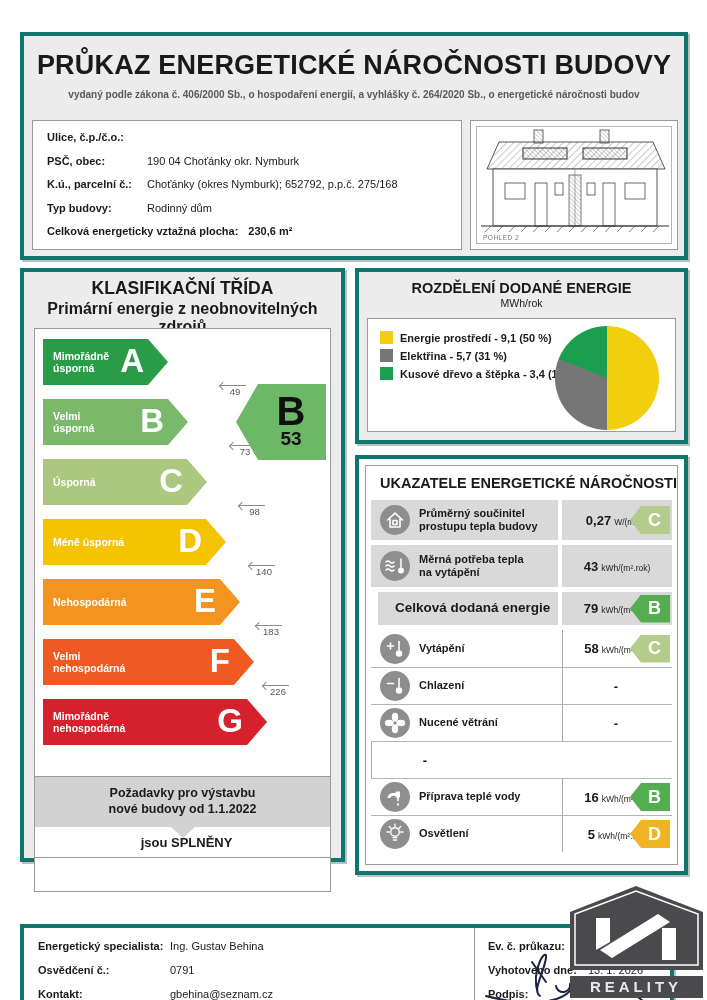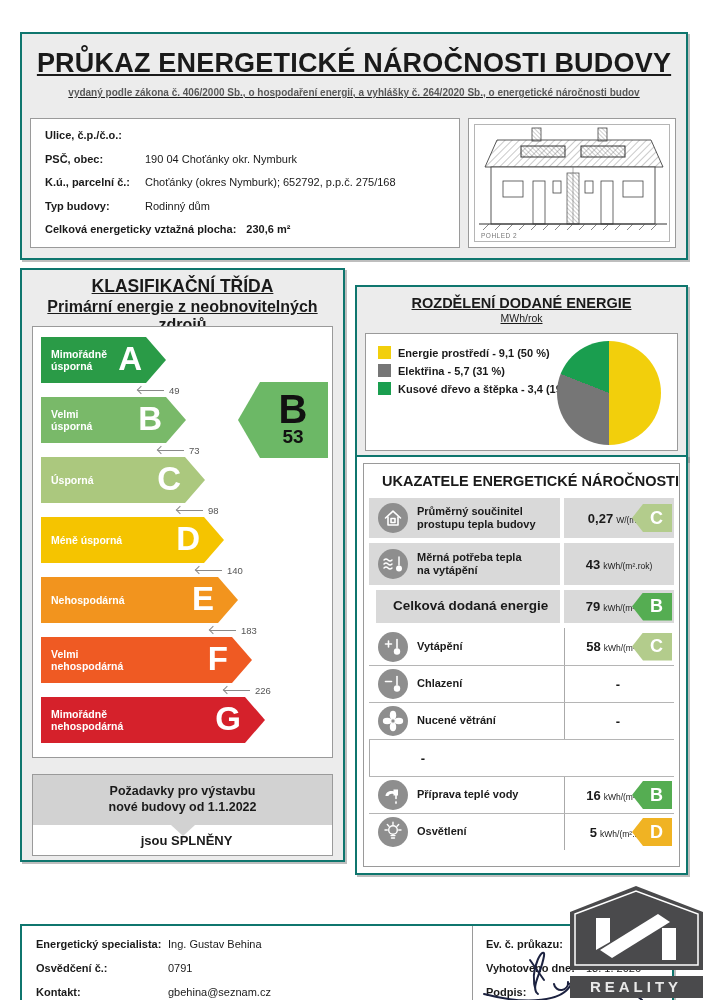--- a/index.html
+++ b/index.html
@@ -1,59 +1,59 @@
 <!DOCTYPE html>
 <html lang="cs"><head>
 <meta charset="utf-8">
 <style>
   * { margin:0; padding:0; box-sizing:border-box; }
   body { background:#fff; font-family:"Liberation Sans", sans-serif; color:#1a1a1a; }
   .page { position:relative; width:707px; height:1000px; background:#fff; overflow:hidden; }
 
-  .panel { position:absolute; border:2px solid #0f766e; background:#ececec; box-shadow:2px 2px 0 rgba(110,110,110,.45);text-decoration:underline; }
+  .panel { position:absolute; border:4px solid #0f766e; background:#ececec; box-shadow:2px 2px 0 rgba(110,110,110,.45); }
 
   
   .header-box { left:20px; top:32px; width:668px; height:228px; }
   .doc-title { text-align:center; font-weight:bold; font-size:27px; letter-spacing:.2px; margin-top:14px; }
   .doc-subtitle { text-align:center; font-weight:bold; font-size:10px; color:#595959; margin-top:8px; }
   .info-box { position:absolute; left:8px; top:84px; width:430px; height:130px; background:#fff; border:1px solid #9a9a9a; padding:10px 12px 0 14px; }
   .info-row { display:flex; font-size:11px; margin-bottom:11.5px; }
   .info-label { font-weight:bold; width:100px; flex:0 0 auto; }
   .info-value { }
   .info-row.wide .info-label { width:auto; margin-right:10px; }
   .info-row.wide .info-value { font-weight:bold; }
   .drawing-box { position:absolute; left:446px; top:84px; width:208px; height:130px; background:#fff; border:1px solid #9a9a9a; }
   .drawing-frame { position:absolute; left:5px; top:5px; right:5px; bottom:5px; border:1px solid #b5b5b5; }
   .drawing-caption { position:absolute; left:12px; bottom:8px; font-size:6.5px; color:#777; letter-spacing:.5px; }
 
   
   .class-box { left:20px; top:268px; width:325px; height:594px; }
   .class-title { text-align:center; font-weight:bold; font-size:17.5px; margin-top:6px; }
   .class-subtitle { text-align:center; font-weight:bold; font-size:16px; margin-top:1px; }
   .class-unit { text-align:center; font-size:10px; margin-top:1px; }
-  .scale-box { position:absolute; left:10px; right:10px; top:56px; height:432px; background:#fff; border:1px solid #9a9a9a; padding:10px 0 0 8px; }
+  .scale-box { position:absolute; left:10px; right:10px; top:56px; height:564px; background:#fff; border:1px solid #9a9a9a; padding:10px 0 0 8px; }
   .band { }
   .bar { position:relative; height:46px; clip-path:polygon(0 0, calc(100% - 20px) 0, 100% 50%, calc(100% - 20px) 100%, 0 100%); display:flex; align-items:center; }
   .b0{width:125px;} .b1{width:145px;} .b2{width:164px;} .b3{width:183px;} .b4{width:197px;} .b5{width:211px;} .b6{width:224px;}
   .band-label { color:#fff; font-weight:bold; font-size:10.5px; line-height:1.15; padding-left:10px; white-space:pre-line; }
   .band-letter { position:absolute; right:24px; top:50%; transform:translateY(-53%); color:#fff; font-weight:bold; font-size:33px; }
-  .thresh { height:14px; display:flex; align-items:center; font-size:9.5px; color:#555; }
+  .thresh { height:14px; display:flex; align-items:center; font-size:9.5px; color:#555;flex-direction:column; }
   .t0{padding-left:97px;} .t1{padding-left:117px;} .t2{padding-left:136px;} .t3{padding-left:155px;} .t4{padding-left:169px;} .t5{padding-left:183px;}
   .arrowline { display:inline-block; width:26px; height:1px; background:#8a8a8a; position:relative; margin-right:5px; }
   .arrowline::before { content:''; position:absolute; left:0; top:-2.5px; width:5px; height:5px; border-left:1px solid #8a8a8a; border-bottom:1px solid #8a8a8a; transform:rotate(45deg); }
   .indicator { position:absolute; top:55px; right:4px; width:90px; height:76px; clip-path:polygon(0 50%, 22px 0, 100% 0, 100% 100%, 22px 100%); display:flex; flex-direction:column; align-items:center; justify-content:center; padding-left:20px; }
   .indicator .big { font-weight:bold; font-size:40px; line-height:.85; color:#111; }
   .indicator .num { font-weight:bold; font-size:19px; color:#111; }
   .req-box { position:absolute; left:10px; right:10px; top:504px; height:82px; background:#ffffff; border:1px solid #9a9a9a; }
   .req-top { position:relative; height:50px; background:#d2d2d2; display:flex; align-items:center; justify-content:center; text-align:center; font-weight:bold; font-size:12.5px; white-space:pre-line; line-height:1.25; }
   .req-top::after { content:''; position:absolute; top:100%; left:50%; transform:translateX(-50%); border:12px solid transparent; border-top:11px solid #d2d2d2; border-bottom:0; }
   .req-bottom { height:30px; display:flex; align-items:center; justify-content:center; font-weight:bold; font-size:13px;padding-left:8px; }
 
   
-  .pie-box { left:355px; top:285px; width:333px; height:176px; }
+  .pie-box { left:355px; top:268px; width:333px; height:176px; }
   .pie-title { text-align:center; font-weight:bold; font-size:14.5px; margin-top:8px; }
   .pie-unit { text-align:center; font-size:10.5px; margin-top:1px; }
   .pie-area { position:absolute; left:8px; right:8px; top:46px; bottom:8px; background:#fff; border:1px solid #9a9a9a; }
   .legend { position:absolute; left:12px; top:13px; }
   .legend-item { display:flex; align-items:flex-start; margin-bottom:6px; }
   .swatch { width:13px; height:13px; flex:0 0 auto; margin-right:7px; margin-top:-1px; }
   .legend-text { font-weight:bold; font-size:11px; line-height:1.1; }
   .pie { position:absolute; right:16px; top:7px; width:104px; height:104px; border-radius:50%; }
 
   

